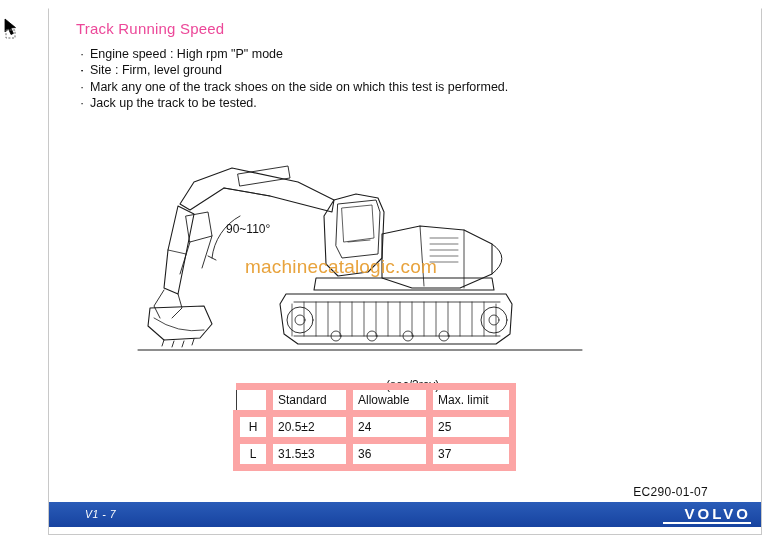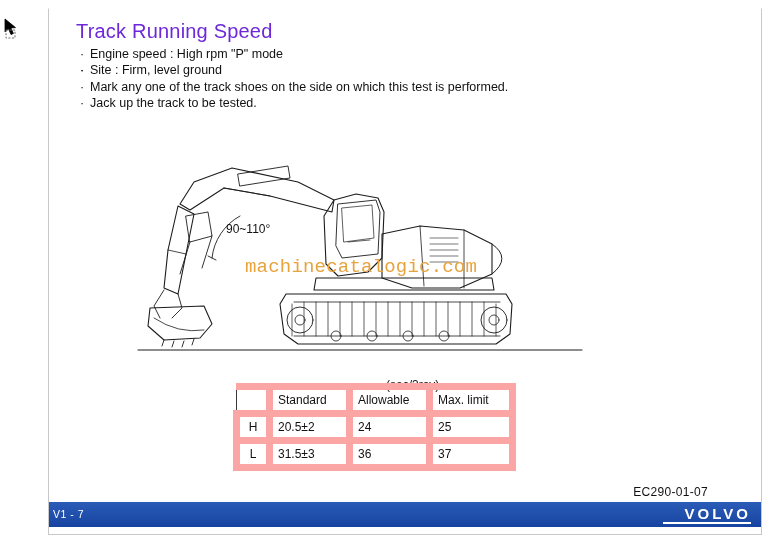--- a/index.html
+++ b/index.html
@@ -38,22 +38,22 @@
     border-left: 1px solid #c8c8c8;
     border-right: 1px solid #c8c8c8;
     border-bottom: 1px solid #c8c8c8;
     border-top: 1px solid #ffffff;
     box-sizing: border-box;
   }
   .title {
     position: absolute;
     left: 76px;
     top: 20px;
-    font-size: 20px;
-    color: #6d28d9;
+    font-size: 15px;
+    color: #ec4899;
     letter-spacing: 0.2px;
   }
   .bullets {
     position: absolute;
     left: 80px;
     top: 46px;
     width: 620px;
   }
   .bullet {
     font-size: 12.5px;
@@ -85,21 +85,21 @@
     top: 222px;
     font-size: 12px;
     color: #111;
   }
   .watermark {
     position: absolute;
     left: 245px;
     top: 256px;
     font-size: 19px;
     color: #e8a33d;
-    font-family: Liberation Mono, monospace;
+    font-family: Liberation Sans, sans-serif;
     letter-spacing: 0.2px;
   }
 
   
   .units-label {
     position: absolute;
     left: 386px;
     top: 366px;
     font-size: 12px;
     color: #111;
@@ -143,24 +143,25 @@
     left: 49px;
     top: 502px;
     width: 712px;
     height: 25px;
     background: #1f4fa3;
     background: linear-gradient(to bottom, #2a5cb8 0%, #1743a0 100%);
     color: #ffffff;
   }
   .footer .pagenum {
     position: absolute;
-    left: 4px;
+    left: 36px;
     top: 6px;
     font-size: 10.5px;
     letter-spacing: 0.5px;
+    font-style: italic;
   }
   .footer .brand {
     position: absolute;
     right: 10px;
     top: 3px;
     font-size: 15px;
     font-weight: bold;
     letter-spacing: 3px;
     color: #ffffff;
     font-family: "Liberation Sans", sans-serif;

